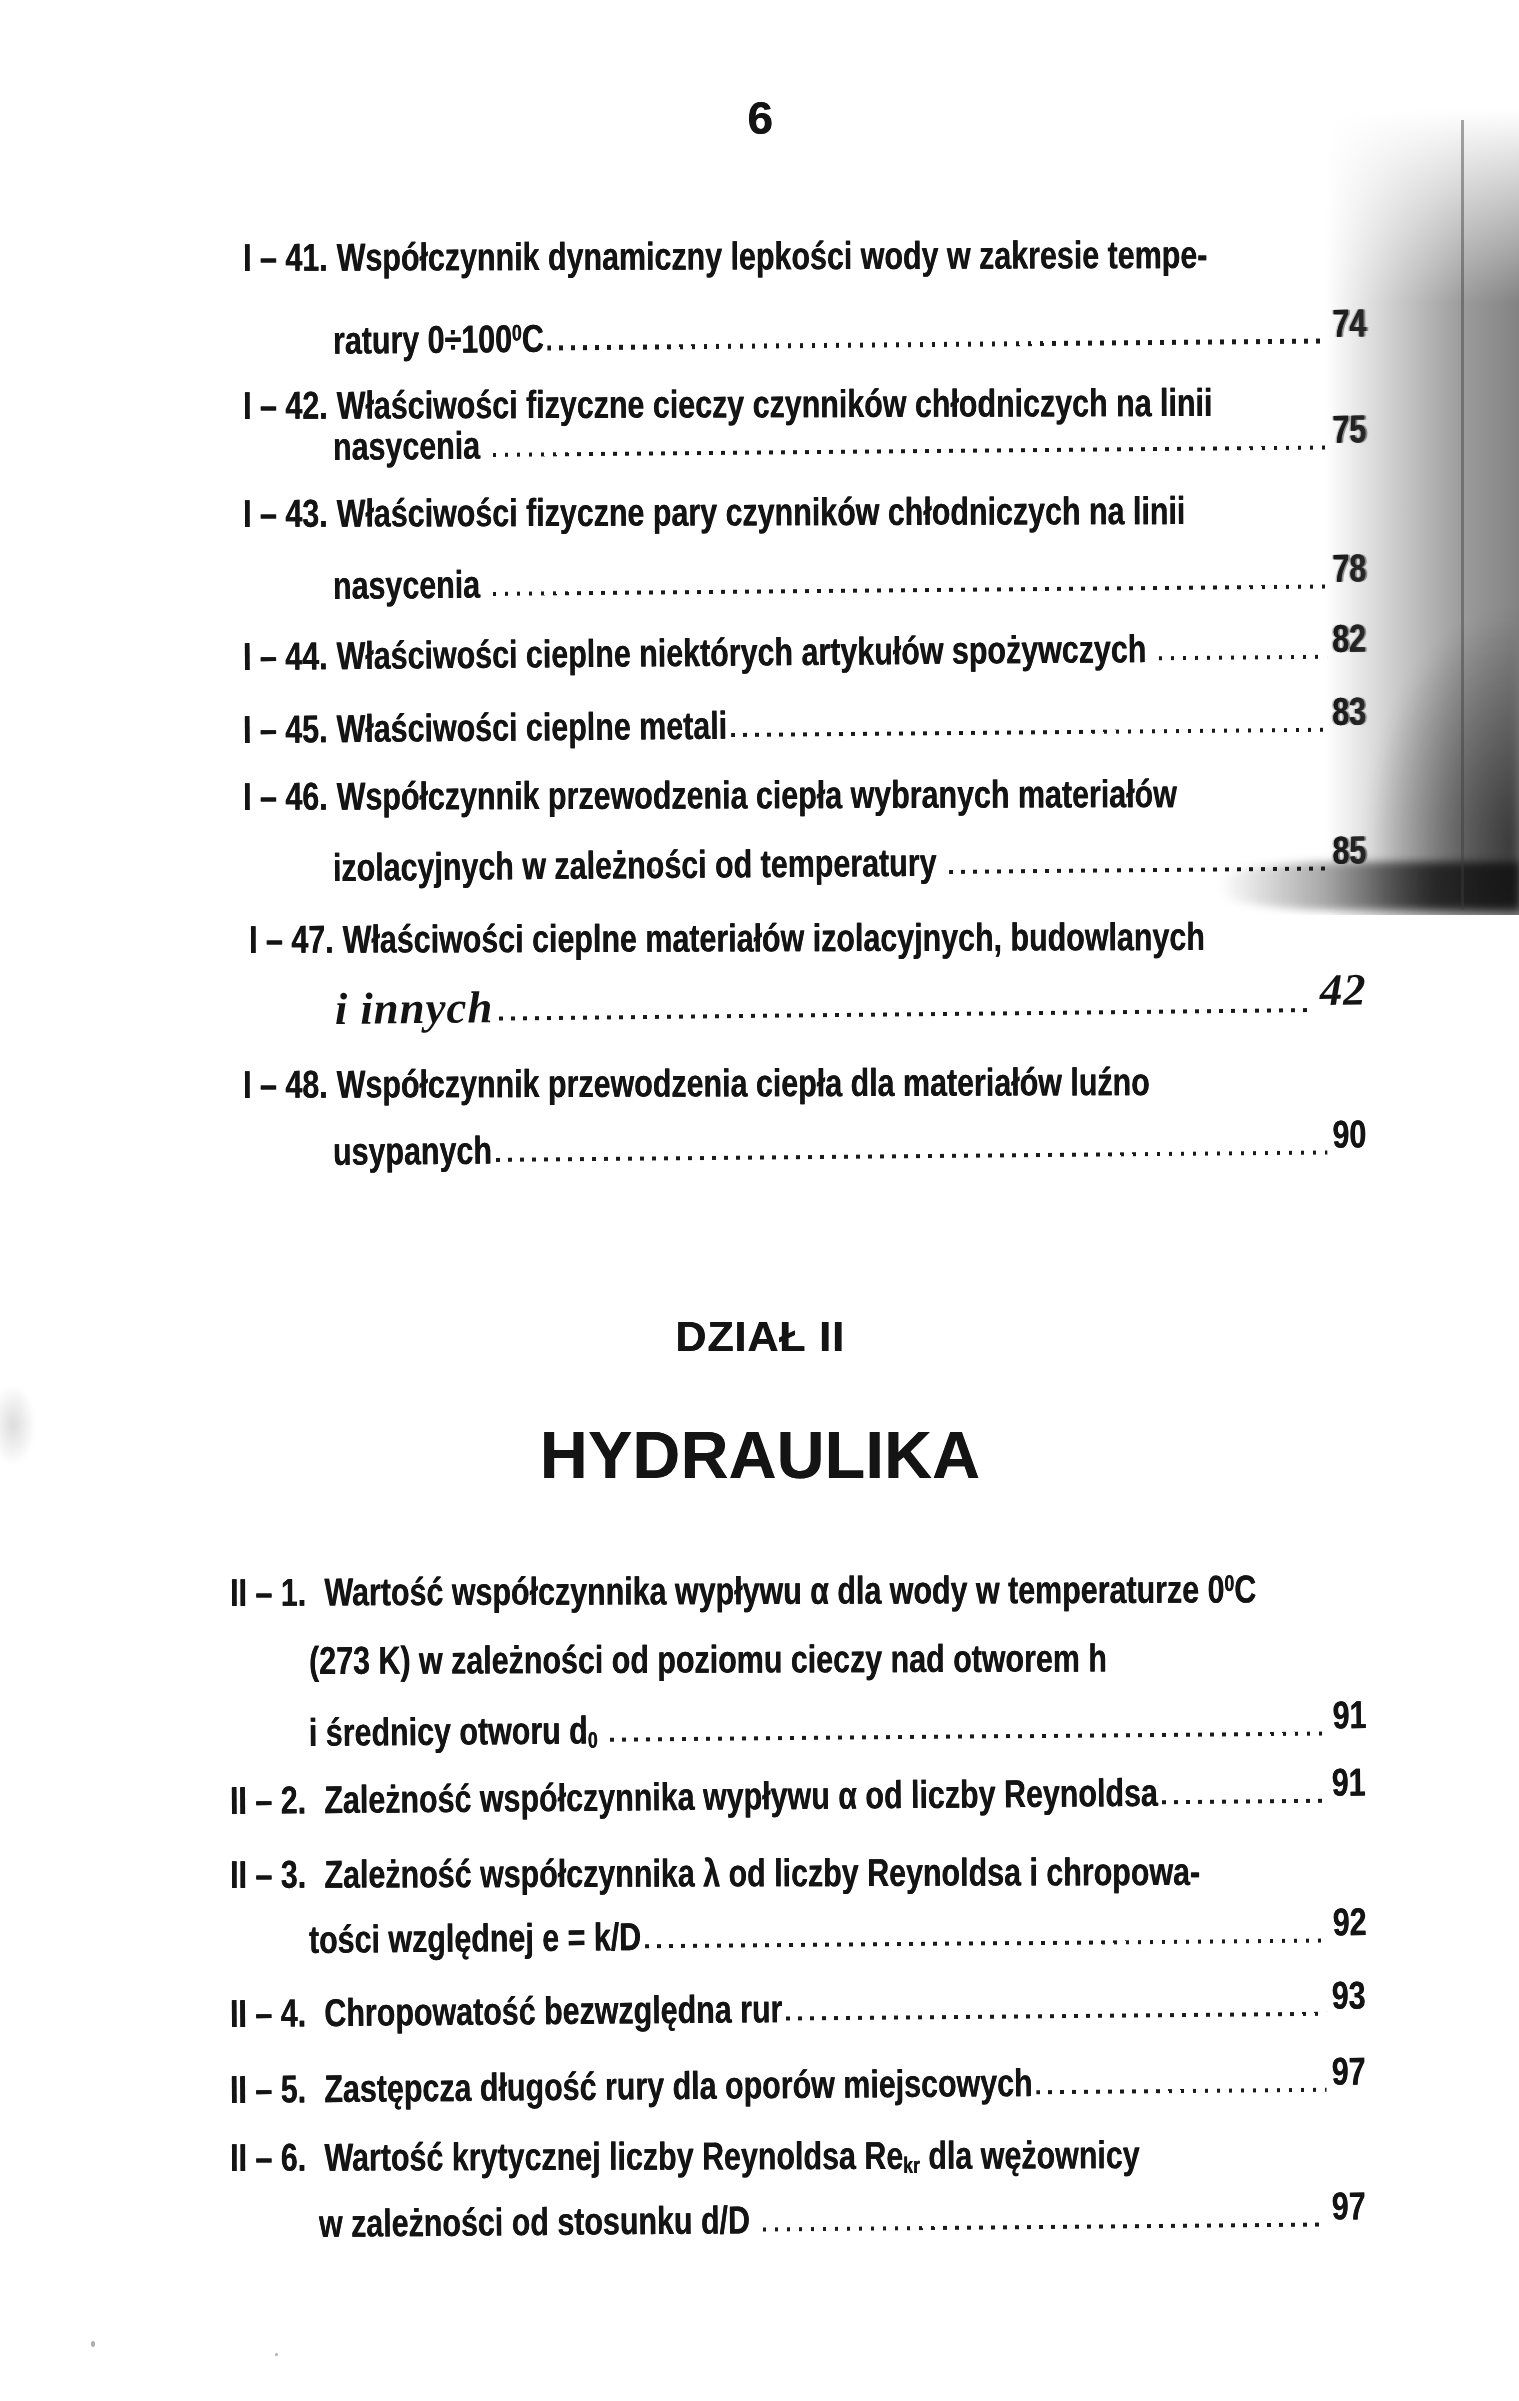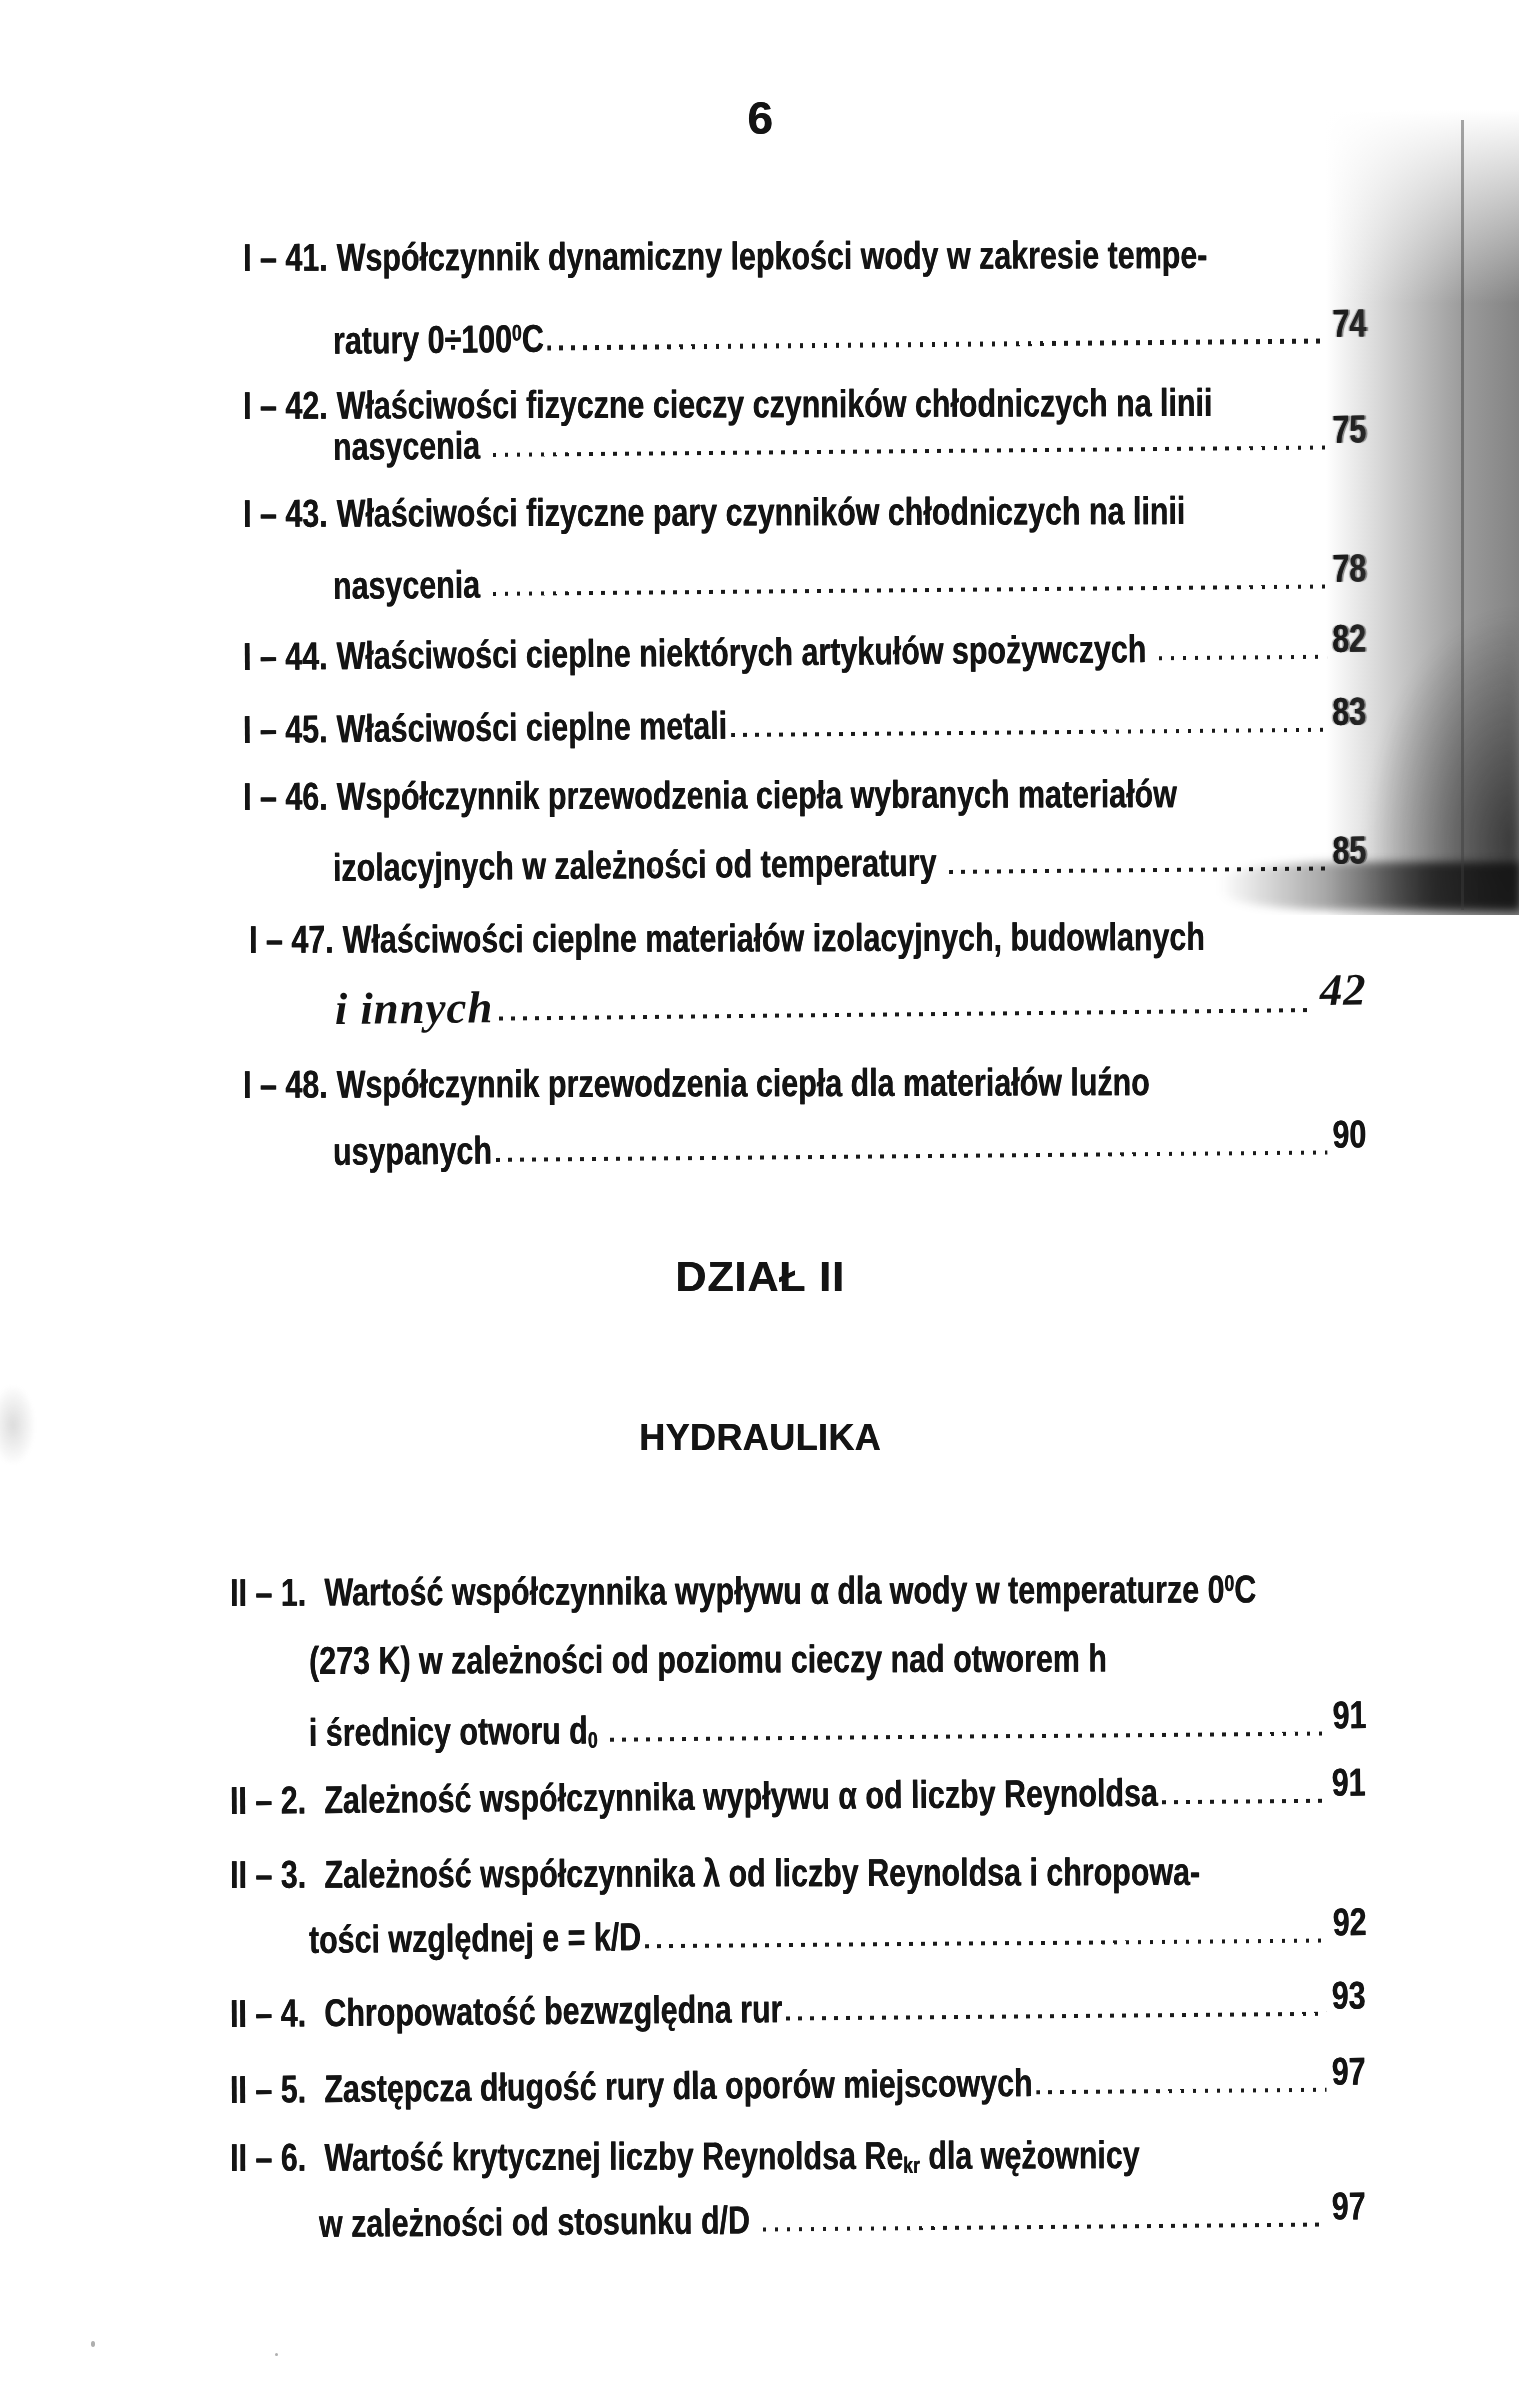--- a/index.html
+++ b/index.html
@@ -143,24 +143,24 @@
 <div class="line cond" style="left:243px;top:1062px">
   <span class="label">I – 48.</span>
   <span class="txt">Współczynnik przewodzenia ciepła dla materiałów luźno</span>
 </div>
 <div class="line cond-d" style="left:333px;top:1129px;width:1325px">
   <span class="txt">usypanych</span>
   <span class="dots"></span>
   <span class="pg">90</span>
 </div>
 
-<div class="heading" style="top:1252px;font-size:43px;letter-spacing:0.9px">
+<div class="heading" style="top:1312px;font-size:43px;letter-spacing:0.9px">
   <span>DZIAŁ II</span>
 </div>
-<div class="heading" style="top:1417px;font-size:36px;letter-spacing:0.4px">
+<div class="heading" style="top:1417px;font-size:66px;letter-spacing:0.4px">
   <span>HYDRAULIKA</span>
 </div>
 
 <div class="line cond" style="left:230px;top:1564px">
   <span class="label2">II – 1.</span>
   <span class="txt"><span>Wartość współczynnika wypływu α dla wody w temperaturze 0</span><span class="sup">0</span><span>C</span></span>
 </div>
 <div class="line cond" style="left:309px;top:1638px">
   <span class="txt">(273 K) w zależności od poziomu cieczy nad otworem h</span>
 </div>

